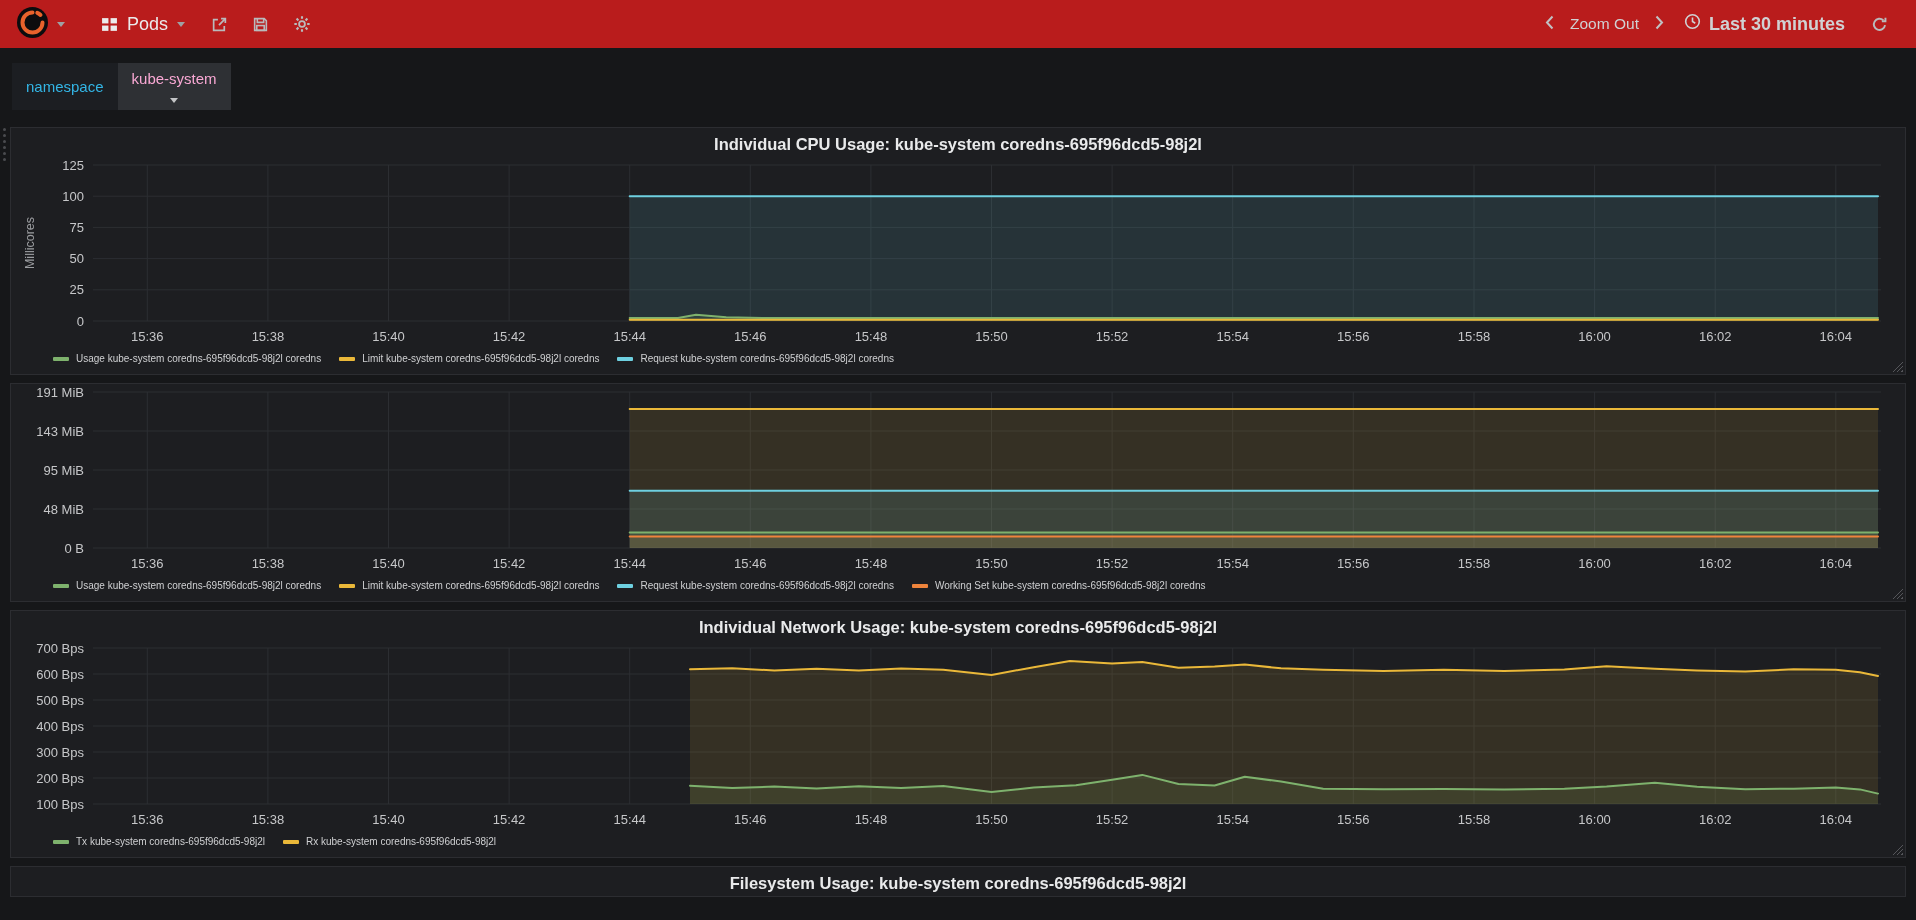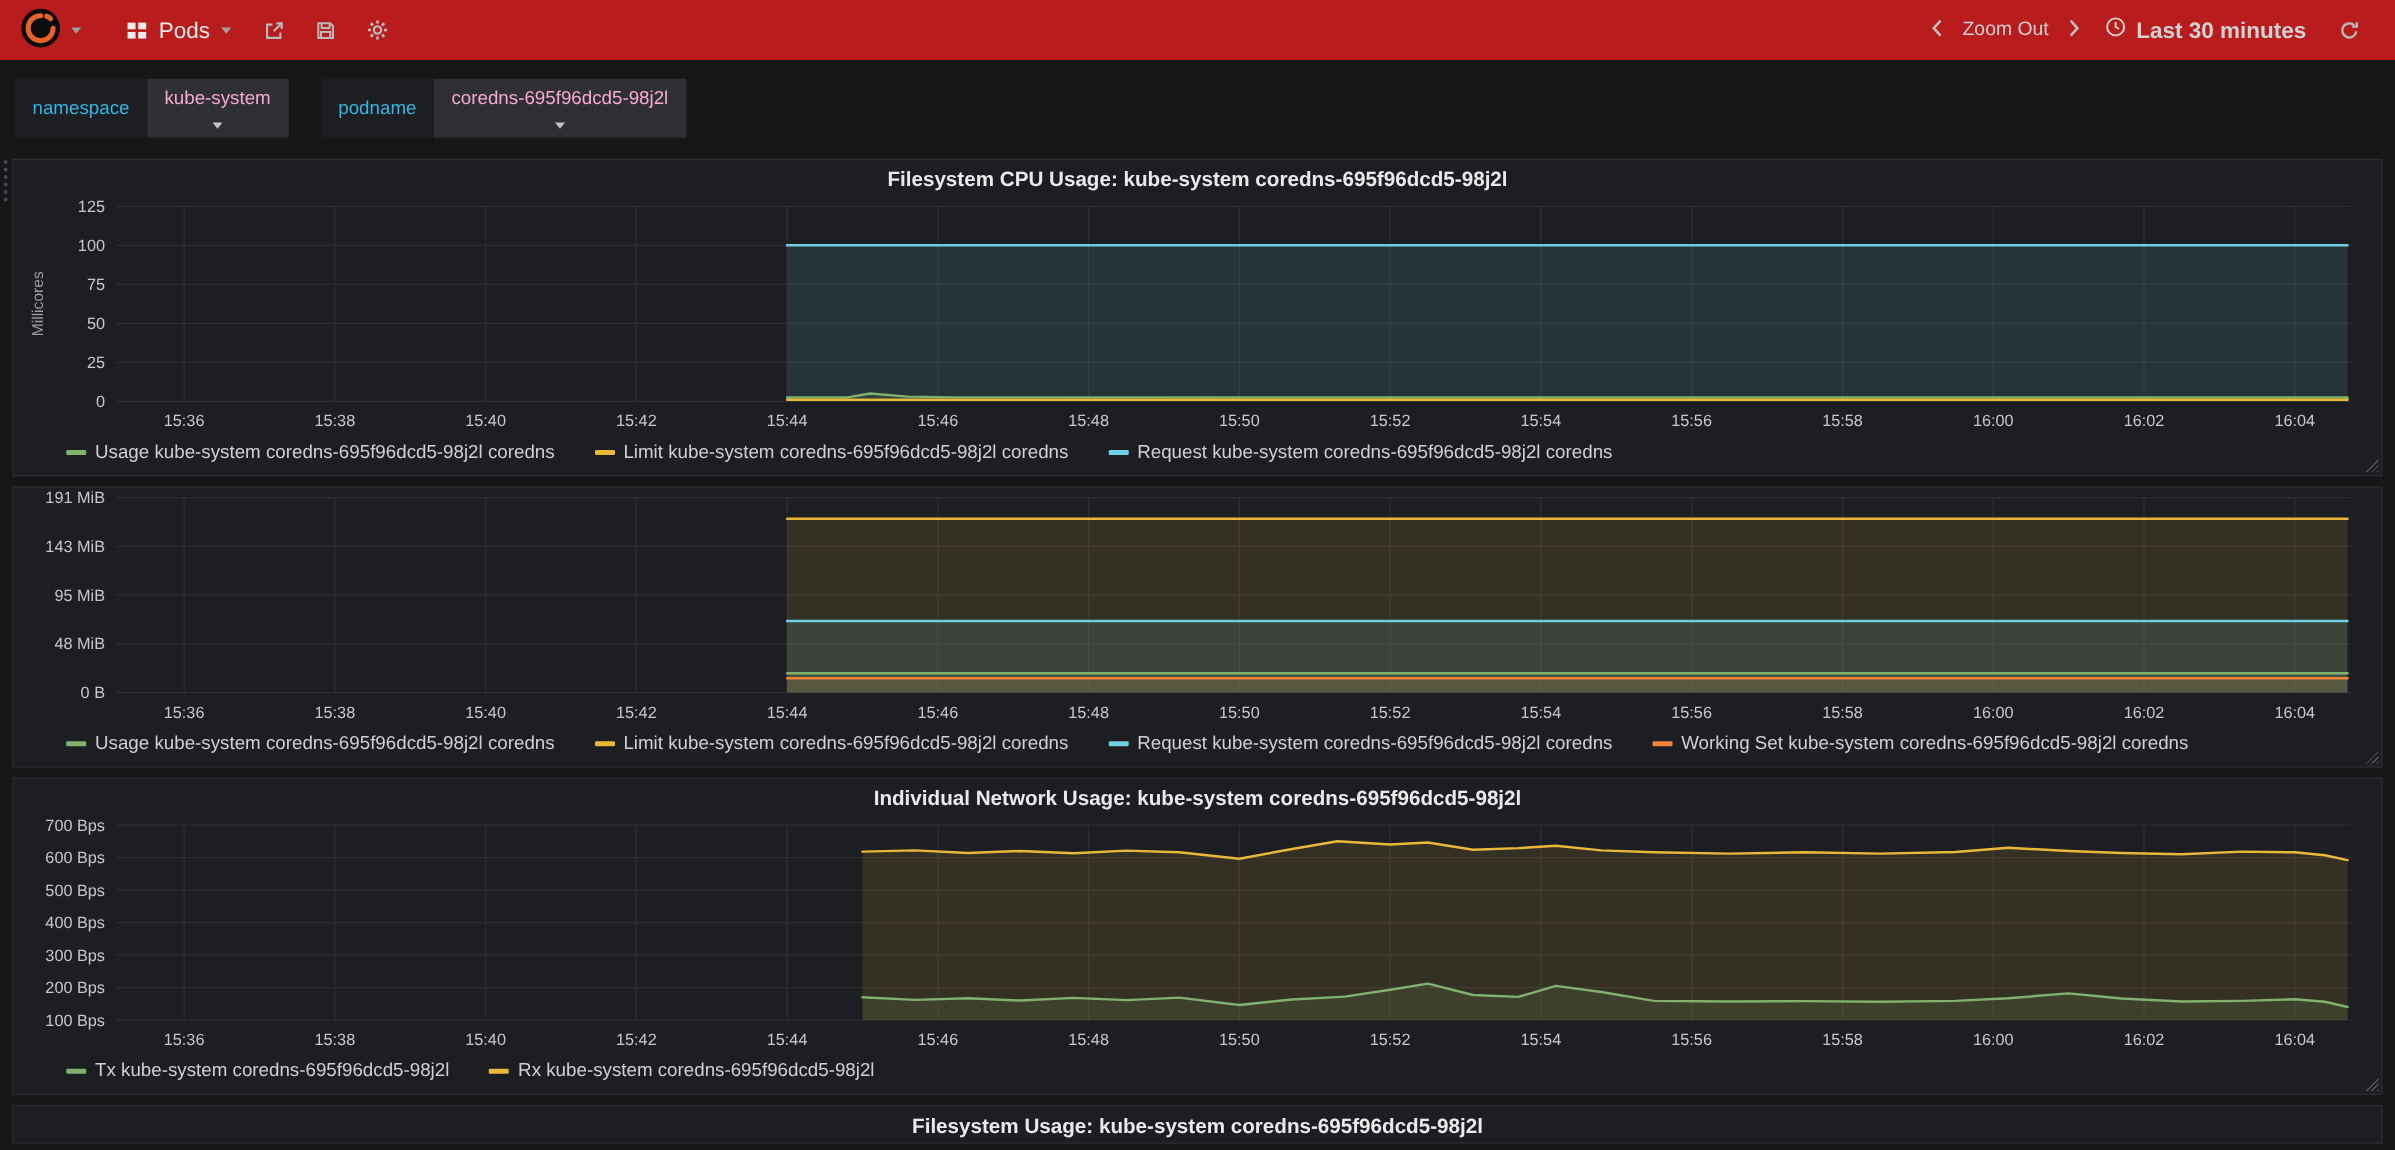--- a/index.html
+++ b/index.html
@@ -29,21 +29,21 @@
   .variable { display: flex; font-size: 15px; }
   .var-label { background: #1c1e22; color: var(--variable-label, #33b5e5); padding: 7px 14px; display: flex; align-items: center; }
   .var-value { background: #2e3034; color: #f9a8d4; padding: 7px 14px; gap: 11px; font-size: 15px; flex-direction: column; }
   .var-value .caret { border-top-color: #c3c4c6; }
 
   
   .dashboard { padding: 0 10px; }
   .panel { position: relative; background: #1d1e21; border: 1px solid #2c2d31; margin-bottom: 8px; }
   .panel-title { text-align: center; font-size: 16.5px; font-weight: bold; color: #e9eaeb; padding: 7px 0 3px; cursor: pointer; }
   .chart { height: 192px; margin: 0 8px; position: relative; }
-  .legend { display: flex; flex-wrap: wrap; align-items: center; gap: 4px 32px; padding: 4px 8px 10px 42px; font-size: 15px; color: #cfd0d2; }
+  .legend { display: flex; flex-wrap: wrap; align-items: center; gap: 4px 18px; padding: 4px 8px 10px 42px; font-size: 10px; color: #cfd0d2; }
   .legend-item { display: flex; align-items: center; gap: 7px; cursor: pointer; }
   .legend-swatch { width: 16px; height: 4px; border-radius: 1px; flex: 0 0 auto; }
   .resize-handle { position: absolute; right: 2px; bottom: 2px; width: 11px; height: 11px; cursor: nwse-resize;
     background: repeating-linear-gradient(135deg, transparent 0 2px, #55565a 2px 3px);
     clip-path: polygon(100% 0, 100% 100%, 0 100%); }
   .row-handle { position: absolute; left: 3px; top: 128px; display: flex; flex-direction: column; gap: 3px; cursor: move; }
   .row-handle i { width: 3px; height: 3px; background: #4a4b4f; border-radius: 50%; }
 </style>
 </head>
 <body>
@@ -136,42 +136,35 @@
 </header>
 
 <div class="submenu">
   <div class="variable">
     <span class="var-label">namespace</span>
     <button class="var-value">
       <span>kube-system</span>
       <span class="caret"></span>
     </button>
   </div>
-  <div class="variable">
-    <span class="var-label">podname</span>
-    <button class="var-value">
-      <span>coredns-695f96dcd5-98j2l</span>
-      <span class="caret"></span>
-    </button>
-  </div>
 </div>
 
 <div class="row-handle">
   <i></i>
     <i></i>
     <i></i>
     <i></i>
     <i></i>
     <i></i>
 </div>
 
 <main class="dashboard">
 
   <section class="panel">
-    <div class="panel-title">Filesystem CPU Usage: kube-system coredns-695f96dcd5-98j2l</div>
+    <div class="panel-title">Individual CPU Usage: kube-system coredns-695f96dcd5-98j2l</div>
     <div class="chart"><svg width="1878" height="192" font-family="Liberation Sans, sans-serif">
           <line x1="128.3" y1="8" x2="128.3" y2="164" stroke="#2c2e32" stroke-width="1"></line>
           <text x="128.3" y="184" fill="#c6c7c9" font-size="13" text-anchor="middle">15:36</text>
           <line x1="248.9" y1="8" x2="248.9" y2="164" stroke="#2c2e32" stroke-width="1"></line>
           <text x="248.9" y="184" fill="#c6c7c9" font-size="13" text-anchor="middle">15:38</text>
           <line x1="369.5" y1="8" x2="369.5" y2="164" stroke="#2c2e32" stroke-width="1"></line>
           <text x="369.5" y="184" fill="#c6c7c9" font-size="13" text-anchor="middle">15:40</text>
           <line x1="490.1" y1="8" x2="490.1" y2="164" stroke="#2c2e32" stroke-width="1"></line>
           <text x="490.1" y="184" fill="#c6c7c9" font-size="13" text-anchor="middle">15:42</text>
           <line x1="610.7" y1="8" x2="610.7" y2="164" stroke="#2c2e32" stroke-width="1"></line>

